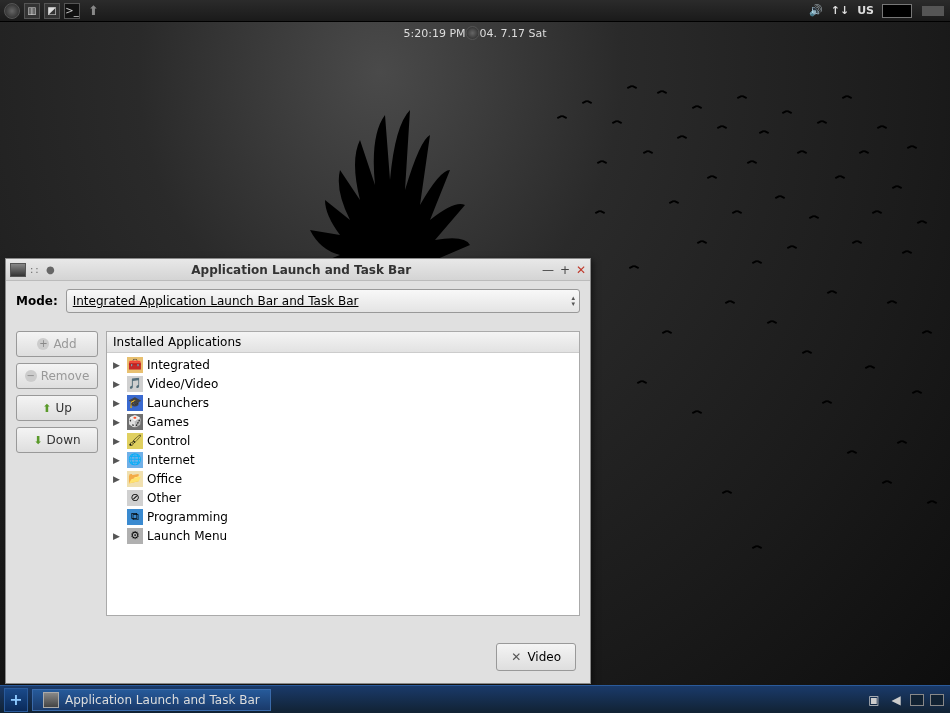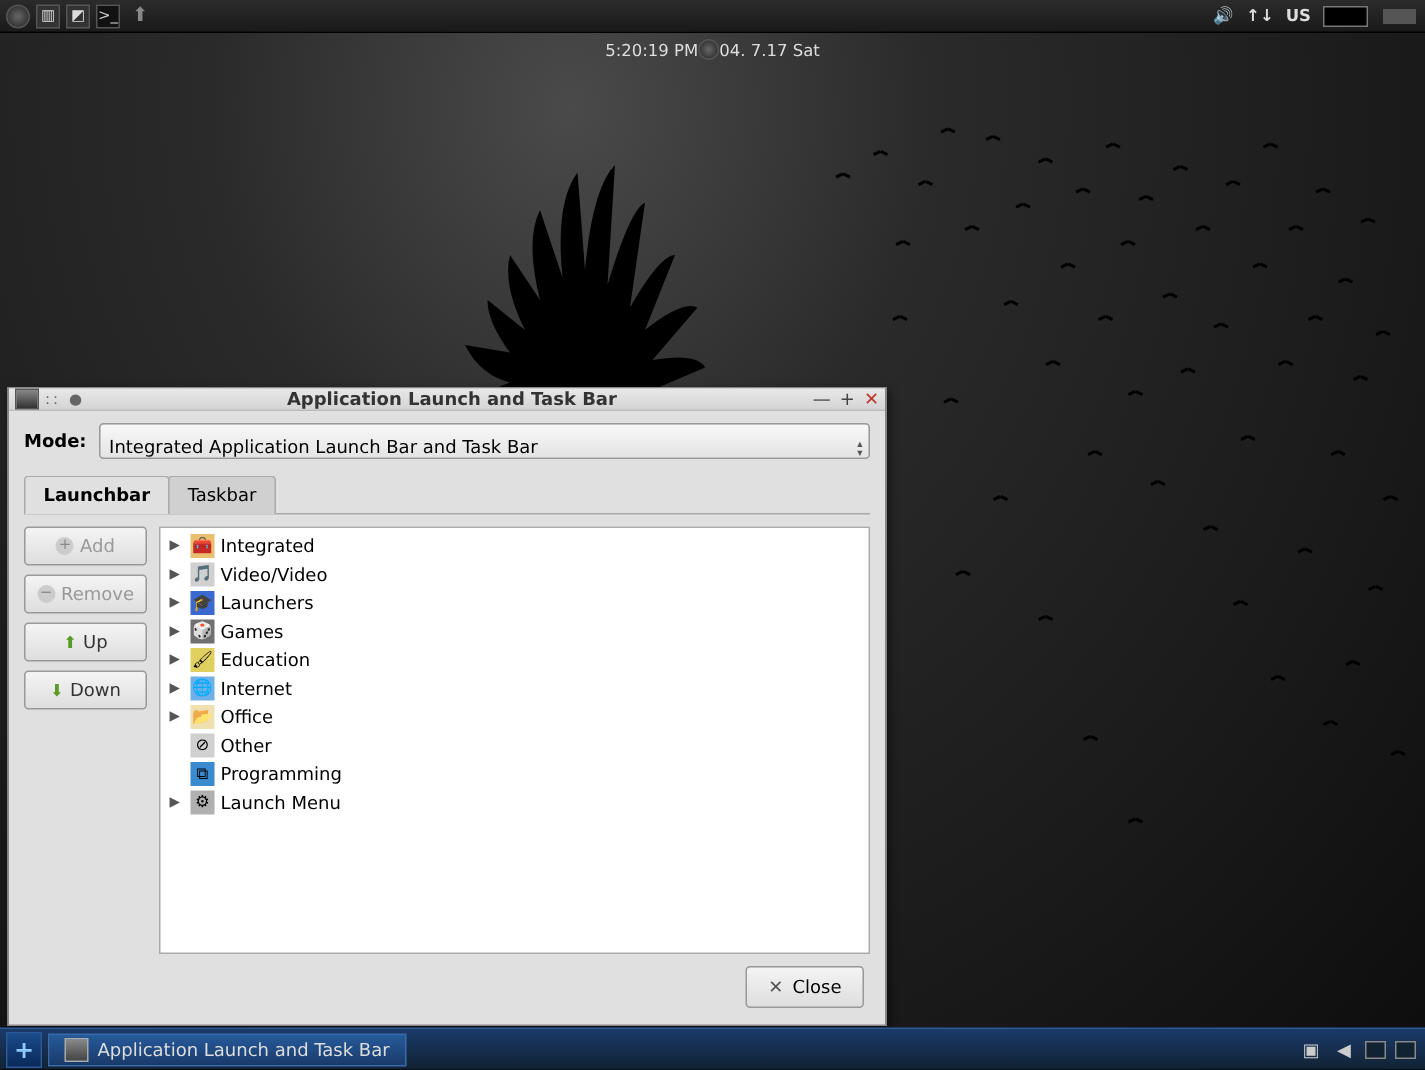--- a/index.html
+++ b/index.html
@@ -56,21 +56,21 @@
   .titlebar .wicon { width:16px; height:14px; background:linear-gradient(#888,#333); border:1px solid #555; margin-right:4px;}
   .titlebar .dots { color:#666; font-size:10px; letter-spacing:2px; margin-right:4px;}
   .titlebar .title { flex:1; text-align:center; font-weight:bold; font-size:12px; color:#333;}
   .titlebar .wbtns { display:flex; gap:6px; color:#444; font-size:12px;}
   .titlebar .wbtns span { cursor:default; }
   .titlebar .wbtns .close { color:#c0392b; font-weight:bold;}
   
   .body { padding:8px 10px 10px 10px; flex:1; display:flex; flex-direction:column;}
   .mode-row { display:flex; align-items:center; gap:8px; margin-bottom:10px;}
   .mode-row label { font-weight:bold; font-size:12px;}
-  .combo { flex:1; height:24px; background:linear-gradient(#f8f8f8,#e4e4e4); border:1px solid #999; border-radius:3px; display:flex; align-items:flex-end; padding:0 6px; font-size:12px; position:relative;}
+  .combo { flex:1; height:24px; background:linear-gradient(#f8f8f8,#e4e4e4); border:1px solid #999; border-radius:3px; display:flex; align-items:center; padding:0 6px; font-size:12px; position:relative;text-decoration:underline;}
   .combo .spin { position:absolute; right:4px; display:flex; flex-direction:column; font-size:7px; line-height:6px; color:#555;}
   
   .tabrow { display:flex; border-bottom:1px solid #aaa; }
   .tab { padding:5px 12px; font-size:12px; background:#d0d0d0; border:1px solid #aaa; border-bottom:none; margin-right:-1px; position:relative; top:1px; border-radius:3px 3px 0 0;}
   .tab.active { background:#e0e0e0; font-weight:bold; z-index:2; border-bottom:1px solid #e0e0e0;}
   
   .tabbody { flex:1; display:flex; gap:8px; padding:8px 0 0 0;}
   .listbox { width:230px; height:285px; background:#fff; border:1px solid #aaa; font-size:12px;}
   .listbox .hdr { background:linear-gradient(#f4f4f4,#e2e2e2); border-bottom:1px solid #ccc; padding:3px 6px;}
   
@@ -140,44 +140,41 @@
       <div class="mode-row">
         <label>Mode:</label>
         <div class="combo">
           <span>Integrated Application Launch Bar and Task Bar</span>
           <div class="spin">
               <span>▴</span>
               <span>▾</span>
             </div>
         </div>
       </div>
-      <div class="tabrow">
-        <div class="tab active">Launchbar</div>
-        <div class="tab">Taskbar</div>
-      </div>
       <div class="tabbody">
         <div class="btncol">
           <div class="btn disabled">
               <span class="ic plus">+</span>
               <span>Add</span>
             </div>
           <div class="btn disabled">
               <span class="ic minus">−</span>
               <span>Remove</span>
             </div>
           <div class="btn">
               <span class="ic green">⬆</span>
               <span>Up</span>
             </div>
           <div class="btn">
               <span class="ic green">⬇</span>
               <span>Down</span>
             </div>
         </div>
         <div class="treebox">
+          <div class="hdr">Installed Applications</div>
           <div class="tree-list" id="tree-list">
               <div class="tree-item">
                 <span class="exp">▶</span>
                 <span class="caticon" style="background: rgb(232, 192, 112);">🧰</span>
                 <span>Integrated</span>
               </div>
               <div class="tree-item">
                 <span class="exp">▶</span>
                 <span class="caticon" style="background: rgb(208, 208, 208);">🎵</span>
                 <span>Video/Video</span>
@@ -188,21 +185,21 @@
                 <span>Launchers</span>
               </div>
               <div class="tree-item">
                 <span class="exp">▶</span>
                 <span class="caticon" style="background: rgb(112, 112, 112);">🎲</span>
                 <span>Games</span>
               </div>
               <div class="tree-item">
                 <span class="exp">▶</span>
                 <span class="caticon" style="background: rgb(224, 208, 96);">🖌</span>
-                <span>Education</span>
+                <span>Control</span>
               </div>
               <div class="tree-item">
                 <span class="exp">▶</span>
                 <span class="caticon" style="background: rgb(112, 176, 232);">🌐</span>
                 <span>Internet</span>
               </div>
               <div class="tree-item">
                 <span class="exp">▶</span>
                 <span class="caticon" style="background: rgb(240, 224, 176);">📂</span>
                 <span>Office</span>
@@ -221,21 +218,21 @@
                 <span class="exp">▶</span>
                 <span class="caticon" style="background: rgb(176, 176, 176);">⚙</span>
                 <span>Launch Menu</span>
               </div>
             </div>
         </div>
       </div>
       <div class="footer">
         <div class="closebtn">
           <span style="color:#555;">✕</span>
-          <span>Close</span>
+          <span>Video</span>
         </div>
       </div>
     </div>
   </div>
 
   <div class="bottom-panel">
     <div class="plus">+</div>
     <div class="task-btn">
       <div class="tbicon"></div>
       <span>Application Launch and Task Bar</span>

